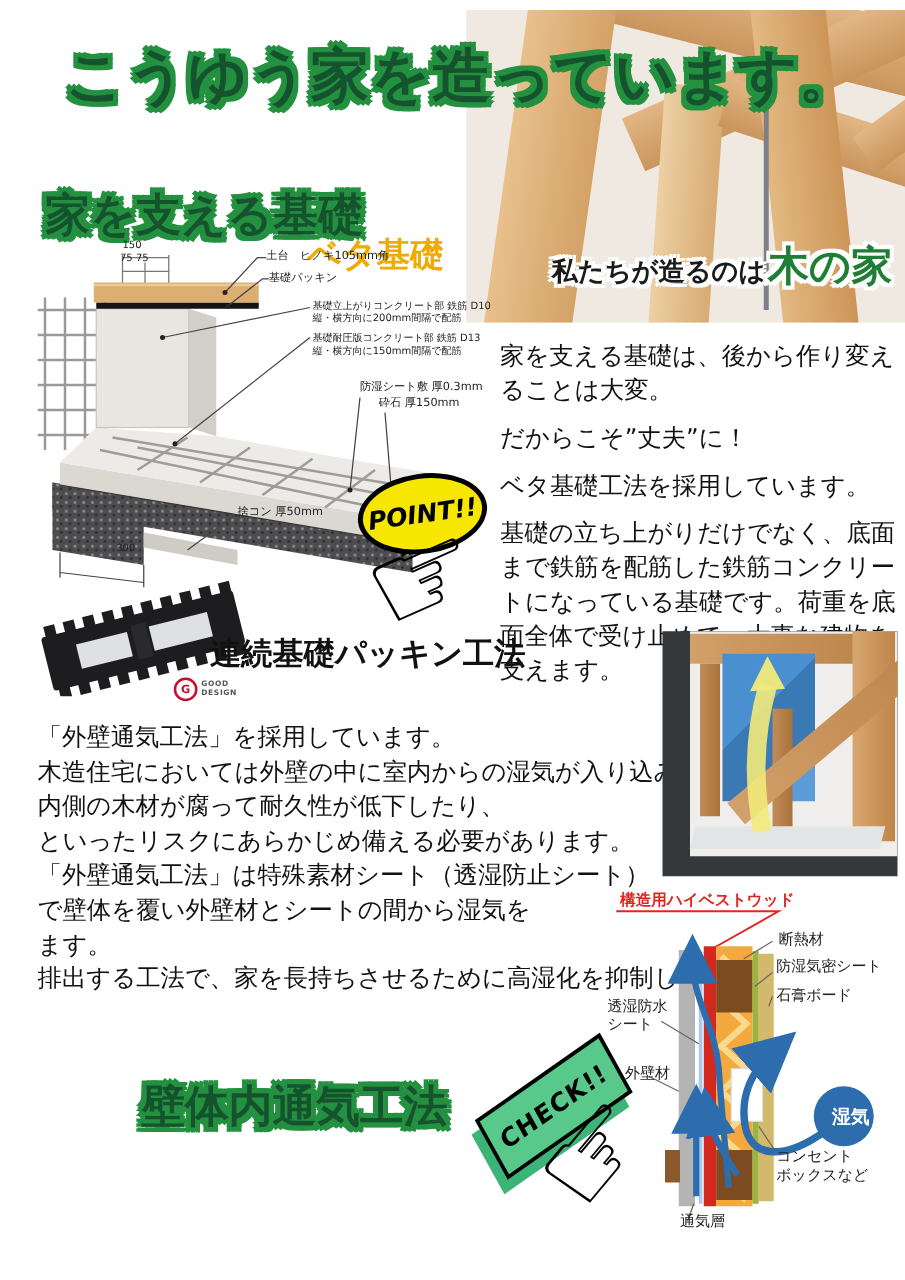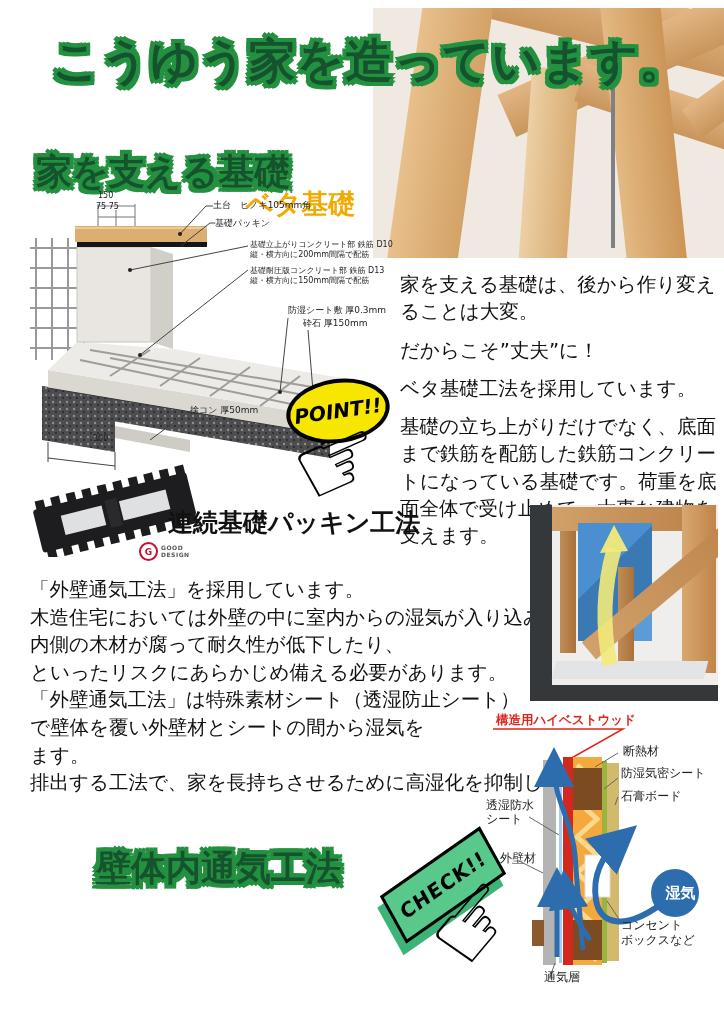--- a/index.html
+++ b/index.html
@@ -85,20 +85,24 @@
 
   <div class="top-photo abs">
     <div class="beam" style="left:-20px;top:-30px;width:420px;height:58px;transform:rotate(14deg);"></div>
     <div class="beam" style="left:30px;top:-10px;width:70px;height:300px;transform:rotate(8deg);background:linear-gradient(90deg,#e8c08c,#d3a267);"></div>
     <div class="beam" style="left:120px;top:20px;width:320px;height:46px;transform:rotate(-24deg);"></div>
     <div class="beam" style="left:150px;top:60px;width:48px;height:260px;transform:rotate(4deg);background:linear-gradient(90deg,#ecd0a4,#d8ab72);"></div>
     <div class="beam" style="left:200px;top:100px;width:300px;height:40px;transform:rotate(18deg);"></div>
     <div class="beam" style="left:240px;top:-20px;width:60px;height:280px;transform:rotate(-6deg);background:linear-gradient(90deg,#e3b983,#cc9557);"></div>
     <div class="beam" style="left:300px;top:40px;width:200px;height:34px;transform:rotate(-36deg);"></div>
     <div class="abs" style="left:238px;top:40px;width:4px;height:200px;background:#7d8084;"></div>
+    <div class="photo-caption">
+      <span class="cap-pre ol-white-dark">私たちが造るのは</span>
+      <span class="cap-main ol-white-green">木の家</span>
+    </div>
   </div>
 
   <h1 class="abs main-title ol-green" style="margin:0;">こうゆう家を造っています。</h1>
 
   <h2 class="abs sec-heading ol-green" style="left:36px;top:148px;margin:0;">家を支える基礎</h2>
 
   <svg class="abs" style="left:30px;top:190px;" width="360" height="280" viewBox="0 0 360 280">
     <defs>
       <pattern id="grav" width="7" height="7" patternUnits="userSpaceOnUse">
         <rect width="7" height="7" fill="#4d4d4f"></rect>
@@ -223,21 +227,21 @@
     <div>「外壁通気工法」を採用しています。</div>
     <div>木造住宅においては外壁の中に室内からの湿気が入り込み</div>
     <div>内側の木材が腐って耐久性が低下したり、</div>
     <div>といったリスクにあらかじめ備える必要があります。</div>
     <div>「外壁通気工法」は特殊素材シート（透湿防止シート）</div>
     <div>で壁体を覆い外壁材とシートの間から湿気を</div>
     <div>ます。</div>
     <div>排出する工法で、家を長持ちさせるために高湿化を抑制し</div>
   </div>
 
-  <h2 class="abs sec2-heading sec-heading ol-green" style="margin:0;">壁体内通気工法</h2>
+  <h2 class="abs sec2-heading sec-heading ol-green" style="margin:17px;">壁体内通気工法</h2>
 
   <div class="check-banner abs">
     <span>CHECK!!</span>
   </div>
   <div class="hand hand2 abs">☞</div>
 
   <div class="wall-photo abs">
     <div class="wp-inner">
       <div class="wood" style="left:0;top:2px;width:140px;height:24px;"></div>
       <div class="wood" style="right:2px;top:0;width:34px;height:168px;background:linear-gradient(90deg,#d8a871,#c08448);"></div>

